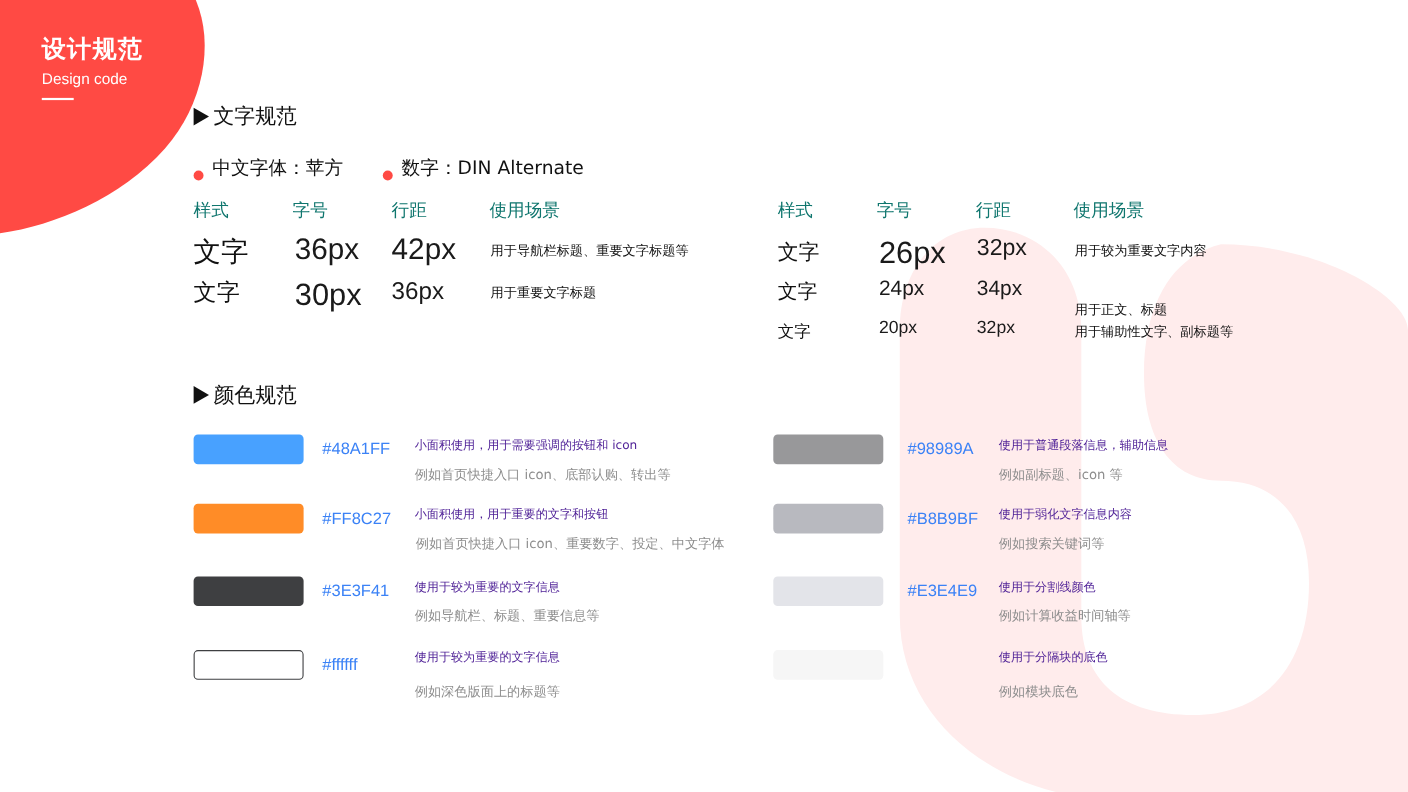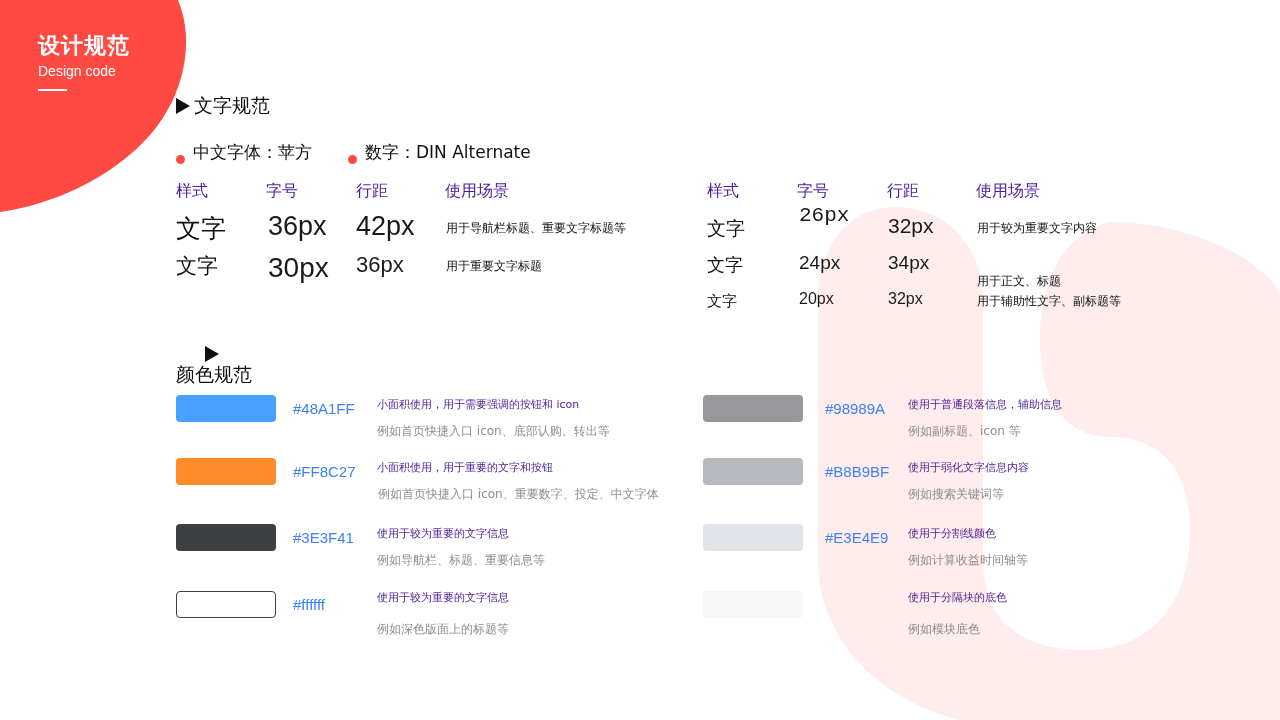--- a/index.html
+++ b/index.html
@@ -15,21 +15,21 @@
 
     .section-title { position: absolute; z-index: 2; display: flex; align-items: center; font-size: 19px; color: #111111; }
     .section-title .tri { width: 0; height: 0; border-top: 8px solid transparent; border-bottom: 8px solid transparent; border-left: 14px solid #111111; margin-right: 4px; }
 
     .font-line { position: absolute; left: 176px; top: 141px; z-index: 2; display: flex; align-items: center; font-size: 17px; }
     .font-item { display: flex; align-items: flex-end; margin-right: 36px; }
     .dot { width: 9px; height: 9px; border-radius: 50%; background: #ff4a44; margin-right: 8px; }
 
     .type-table { position: absolute; z-index: 2; }
     .type-cell { position: absolute; white-space: nowrap; }
-    .hdr { font-size: 16px; color: #4c1d95; }
+    .hdr { font-size: 16px; color: #0f766e; }
     .num { font-family: "Liberation Sans", sans-serif; color: #1a1a1a; }
     .usage { font-size: 12px; color: #111111; }
 
     .colors { position: absolute; z-index: 2; }
     .color-row { position: absolute; height: 50px; width: 520px; }
     .swatch { position: absolute; left: 0; top: 0; width: 100px; height: 27px; border-radius: 4px; }
     .hex { position: absolute; left: 117px; top: 5px; font-family: "Liberation Sans", sans-serif; font-size: 15px; color: #3b82f6; }
     .cdesc { position: absolute; left: 201px; top: 2px; font-size: 11px; color: #4c1d95; white-space: nowrap; }
     .cnote { position: absolute; left: 201px; top: 28px; font-size: 12px; color: #8d8d8d; white-space: nowrap; }
   </style>
@@ -85,36 +85,36 @@
   <span class="type-cell usage" style="left:270px; top:77px;">用于重要文字标题</span>
 </div>
 
 <div class="type-table" style="left:707px; top:181px;">
   <span class="type-cell hdr" style="left:0; top:0;">样式</span>
   <span class="type-cell hdr" style="left:90px; top:0;">字号</span>
   <span class="type-cell hdr" style="left:180px; top:0;">行距</span>
   <span class="type-cell hdr" style="left:269px; top:0;">使用场景</span>
 
   <span class="type-cell" style="left:0; top:35px; font-size:19px;">文字</span>
-  <span class="type-cell num" style="left:92px; top:23px; font-size:21px;font-family:Liberation Mono, monospace;">26px</span>
+  <span class="type-cell num" style="left:92px; top:33px; font-size:28px;">26px</span>
   <span class="type-cell num" style="left:181px; top:33px; font-size:21px;">32px</span>
   <span class="type-cell usage" style="left:270px; top:39px;">用于较为重要文字内容</span>
 
   <span class="type-cell" style="left:0; top:72px; font-size:18px;">文字</span>
   <span class="type-cell num" style="left:92px; top:71px; font-size:19px;">24px</span>
   <span class="type-cell num" style="left:181px; top:71px; font-size:19px;">34px</span>
   <span class="type-cell usage" style="left:270px; top:92px;">用于正文、标题</span>
 
   <span class="type-cell" style="left:0; top:111px; font-size:15px;">文字</span>
   <span class="type-cell num" style="left:92px; top:109px; font-size:16px;">20px</span>
   <span class="type-cell num" style="left:181px; top:109px; font-size:16px;">32px</span>
   <span class="type-cell usage" style="left:270px; top:112px;">用于辅助性文字、副标题等</span>
 </div>
 
-<div class="section-title" style="left:176px; top:346px;flex-direction:column;">
+<div class="section-title" style="left:176px; top:346px;">
   <span class="tri"></span>
   <span>颜色规范</span>
 </div>
 
 <div class="colors" style="left:176px; top:395px;">
   <div class="color-row" style="top:0;">
     <div class="swatch" style="background:#48A1FF;"></div>
     <span class="hex">#48A1FF</span>
     <span class="cdesc">小面积使用，用于需要强调的按钮和 icon</span>
     <span class="cnote">例如首页快捷入口 icon、底部认购、转出等</span>

